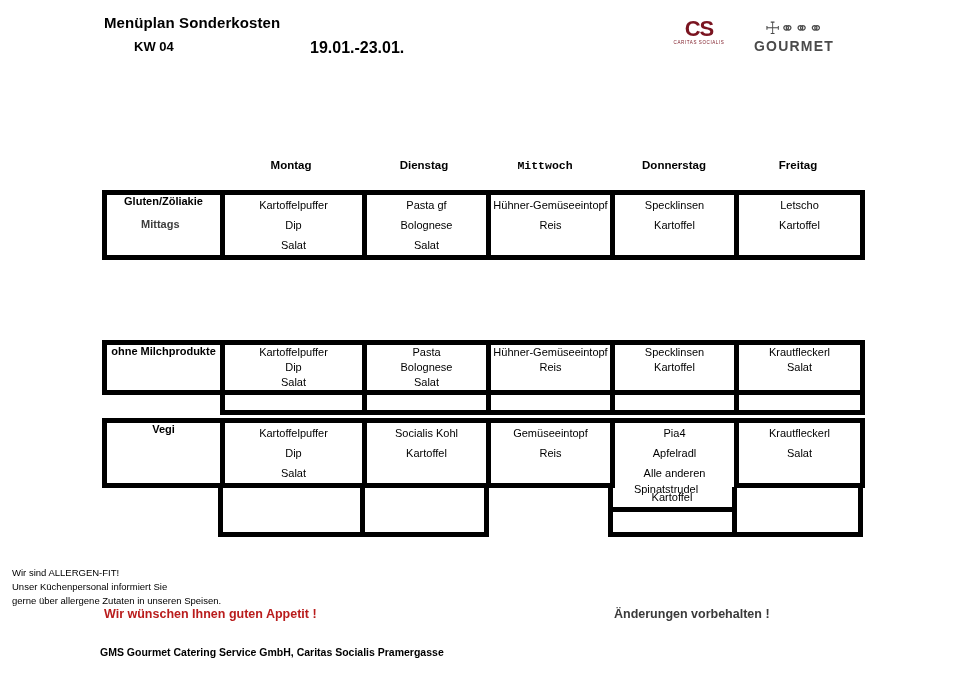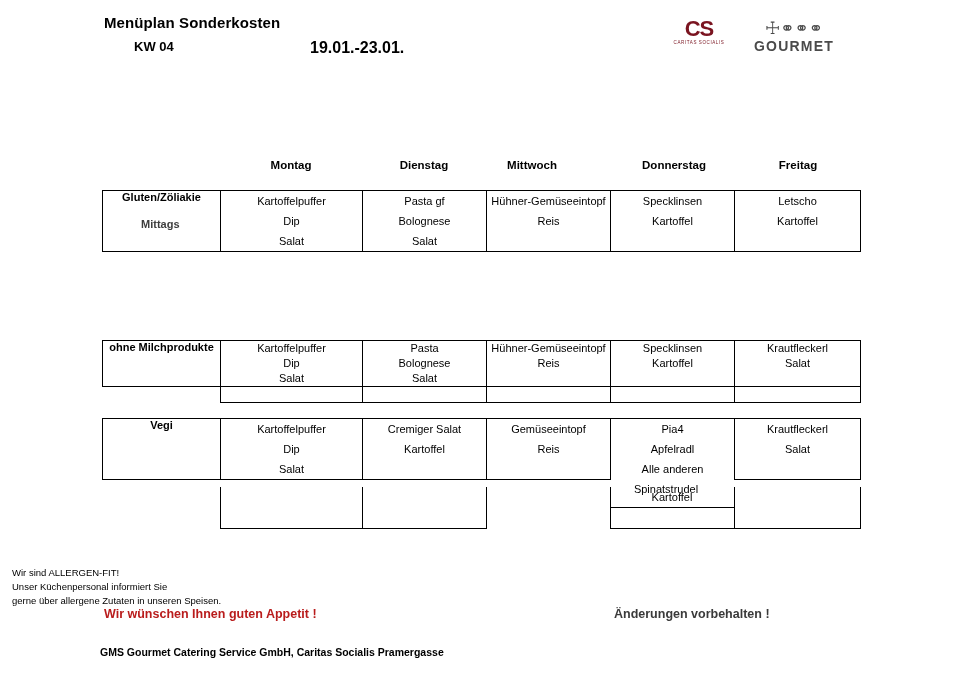--- a/index.html
+++ b/index.html
@@ -105,21 +105,21 @@
     margin-top: 43px;
   }
 
   
   table.grid {
     position: absolute;
     border-collapse: collapse;
     table-layout: fixed;
   }
   table.grid td {
-    border: 1px solid #000000;
+    border: 5px solid #000000;
     vertical-align: top;
     text-align: center;
     font-size: 11px;
     padding: 0;
   }
   td.rowlabel {
     font-weight: bold;
     font-size: 10.5px;
     vertical-align: middle;
     text-align: center;
@@ -187,21 +187,21 @@
     <div class="cs-sub">CARITAS SOCIALIS</div>
   </div>
 
   <div class="logo-gourmet">
     <div class="chef">☩⚭⚭⚭</div>
     <div class="gtext">GOURMET</div>
   </div>
 
   <div class="dayhead" style="left:221px;">Montag</div>
   <div class="dayhead" style="left:354px;">Dienstag</div>
-  <div class="dayhead" style="left:462px;">Mittwoch</div>
+  <div class="dayhead" style="left:475px;font-family:Liberation Mono, monospace;">Mittwoch</div>
   <div class="dayhead" style="left:604px;">Donnerstag</div>
   <div class="dayhead" style="left:728px;">Freitag</div>
 
   <div class="mittags-label">Mittags</div>
 
   <table class="grid" style="left:102px; top:190px; width:758px;">
     <colgroup>
       <col style="width:118px">
         <col style="width:142px">
         <col style="width:124px">
@@ -313,21 +313,21 @@
     </colgroup>
     <tbody>
         <tr>
       <td class="rowlabel">Vegi</td>
       <td>
         <div class="cellline">Kartoffelpuffer</div>
         <div class="cellline">Dip</div>
         <div class="cellline">Salat</div>
       </td>
       <td>
-        <div class="cellline">Cremiger Salat</div>
+        <div class="cellline">Socialis Kohl</div>
         <div class="cellline">Kartoffel</div>
         <div class="cellline"></div>
       </td>
       <td>
         <div class="cellline">Gemüseeintopf</div>
         <div class="cellline">Reis</div>
         <div class="cellline"></div>
       </td>
       <td class="nb-bottom">
         <div class="cellline">Pia4</div>

